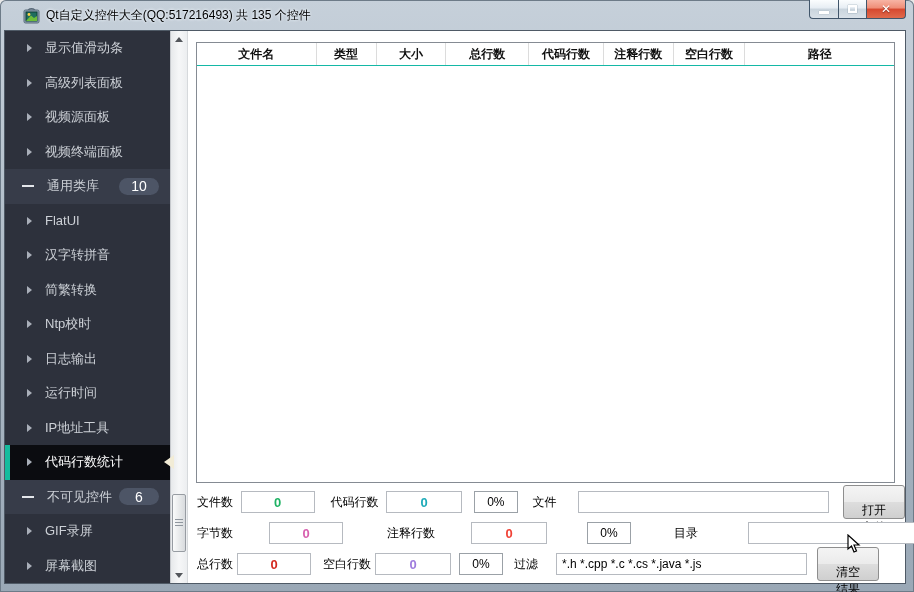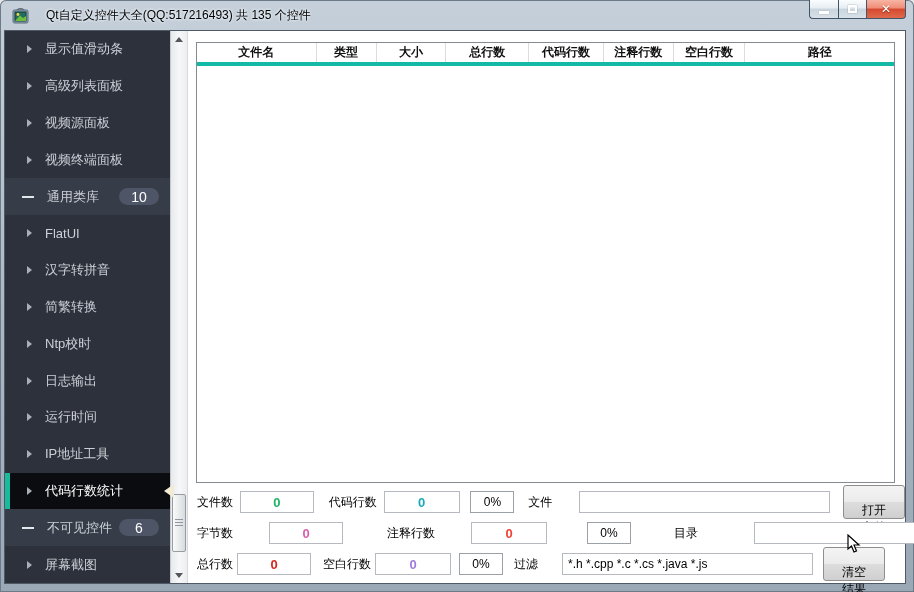--- a/index.html
+++ b/index.html
@@ -3,21 +3,21 @@
 <meta charset="utf-8">
 <style>
   html,body{margin:0;padding:0;background:#e8e8e8;font-family:"Liberation Sans","DejaVu Sans",sans-serif;}
   *{box-sizing:border-box;}
 
   #window{position:relative;width:914px;height:592px;
     background:linear-gradient(180deg,#c6d0da 0%,#aab7c3 55%,#9aa8b6 100%);
     border-radius:6px 6px 0 0;overflow:hidden;box-shadow:0 0 0 1px #6d7b88 inset;}
 
   
-  .titlebar{position:absolute;left:5px;top:0;right:0;height:30px;display:flex;align-items:center;gap:11px;}
+  .titlebar{position:absolute;left:16px;top:0;right:0;height:30px;display:flex;align-items:center;}
   .app-icon{width:17px;height:17px;margin-left:7px;flex:0 0 auto;}
   .title-text{margin-left:6px;font-size:12px;color:#000;text-shadow:0 0 3px #eef4fa,0 0 3px #eef4fa;white-space:nowrap;}
   .winbtns{position:absolute;top:0;right:8px;height:19px;display:flex;}
   .wbtn{height:19px;border:1px solid #41566b;border-top:none;display:flex;align-items:center;justify-content:center;position:relative;}
   .wbtn.min{width:29px;border-radius:0 0 0 4px;border-right:none;}
   .wbtn.max{width:29px;}
   .wbtn.min,.wbtn.max{background:linear-gradient(180deg,#fbfdfe 0%,#e6edf3 45%,#c9d4dd 50%,#d9e1e8 100%);}
   .wbtn.close{width:39px;border-radius:0 0 4px 0;border-left:none;
     background:linear-gradient(180deg,#f7b4a4 0%,#ef8d77 45%,#d6482f 50%,#e06a4c 100%);}
   .glyph-min{width:10px;height:3px;background:#fff;box-shadow:0 0 1px #5a6f83;margin-top:6px;}
@@ -47,32 +47,32 @@
   .arrow-down-glyph{width:0;height:0;border-top:5px solid #53565b;border-left:4px solid transparent;border-right:4px solid transparent;}
   .scroll-thumb{position:absolute;left:1px;right:1px;top:463px;height:58px;border:1px solid #979ca2;border-radius:2px;
     background:linear-gradient(90deg,#fafbfb 0%,#e9ebec 50%,#d8dbde 100%);display:flex;align-items:center;justify-content:center;}
   .thumb-grip{width:8px;height:8px;background:repeating-linear-gradient(180deg,#8f969e 0 1px,transparent 1px 3px);}
 
   
   .main{position:absolute;left:183px;top:0;right:0;bottom:0;background:#ffffff;}
 
   
   .table{position:absolute;left:8px;top:11px;width:699px;height:441px;border:1px solid #858b93;background:#fff;}
-  .thead{display:flex;height:23px;border-bottom:4px solid #14b8a6;justify-content:flex-end;}
+  .thead{display:flex;height:23px;border-bottom:1px solid #14b8a6;justify-content:flex-end;}
   .th{display:flex;align-items:center;justify-content:center;font-size:12px;font-weight:bold;color:#101010;border-right:1px solid #dcdcdc;height:100%;}
   .th:last-child{border-right:none;flex:1 1 auto;}
 
   
   .frow{position:absolute;left:0;right:0;height:22px;display:flex;align-items:center;font-size:12px;color:#000;padding-left:3px;}
   .lbl1{width:42px;text-align:right;flex:0 0 auto;}
   .num-input{width:74px;height:22px;margin-left:4px;border:1px solid #b6bac0;background:#fff;text-align:center;font-size:13px;font-weight:bold;font-family:"Liberation Sans","DejaVu Sans",sans-serif;padding:0;flex:0 0 auto;}
   .lbl2{width:52px;margin-left:8px;text-align:right;flex:0 0 auto;}
   .pct-input{width:44px;height:22px;margin-left:8px;border:1px solid #9ba1a7;background:#fff;text-align:center;font-size:12px;font-family:"Liberation Sans","DejaVu Sans",sans-serif;padding:0;color:#000;flex:0 0 auto;}
   .lbl3{width:26px;margin-left:11px;flex:0 0 auto;}
-  .path-input{width:251px;height:22px;margin-left:22px;border:1px solid #b6bac0;background:#fff;font-size:12px;font-family:"Liberation Sans","DejaVu Sans",sans-serif;padding:0 5px;color:#000;flex:0 0 auto;}
+  .path-input{width:251px;height:22px;margin-left:16px;border:1px solid #b6bac0;background:#fff;font-size:12px;font-family:"Liberation Sans","DejaVu Sans",sans-serif;padding:0 5px;color:#000;flex:0 0 auto;}
   .btn{width:62px;height:22px;margin-left:10px;border:1px solid #8e8e8e;border-radius:3px;font-size:12px;color:#000;
     background:linear-gradient(180deg,#f4f4f4 0%,#ebebeb 49%,#dddddd 51%,#cfcfcf 100%);
     font-family:"Liberation Sans","DejaVu Sans",sans-serif;padding:16px;flex:0 0 auto;cursor:default;}
   .btn.hover{border-color:#3c7fb1;box-shadow:0 0 3px 1px #74cdf2;
     background:linear-gradient(180deg,#eaf6fd 0%,#d9f0fc 49%,#bee6fd 51%,#a7d9f5 100%);}
 
   .cursor{position:absolute;left:659px;top:503px;z-index:20;pointer-events:none;}
 </style>
 </head>
 <body>
@@ -159,20 +159,24 @@
           <span class="slabel">代码行数统计</span>
           <span class="sel-marker"></span>
         </div>
         <div class="side-item group">
           <span class="minus-bar"></span>
           <span class="slabel">不可见控件</span>
           <span class="badge">6</span>
         </div>
         <div class="side-item">
           <span class="tri-right"></span>
+          <span class="slabel">GIF录屏</span>
+        </div>
+        <div class="side-item">
+          <span class="tri-right"></span>
           <span class="slabel">屏幕截图</span>
         </div>
       </div>
 
     <div class="side-scroll">
       <div class="scroll-arrow" style="top:0;">
           <div class="arrow-up-glyph"></div>
         </div>
       <div class="scroll-thumb">
           <div class="thumb-grip"></div>

